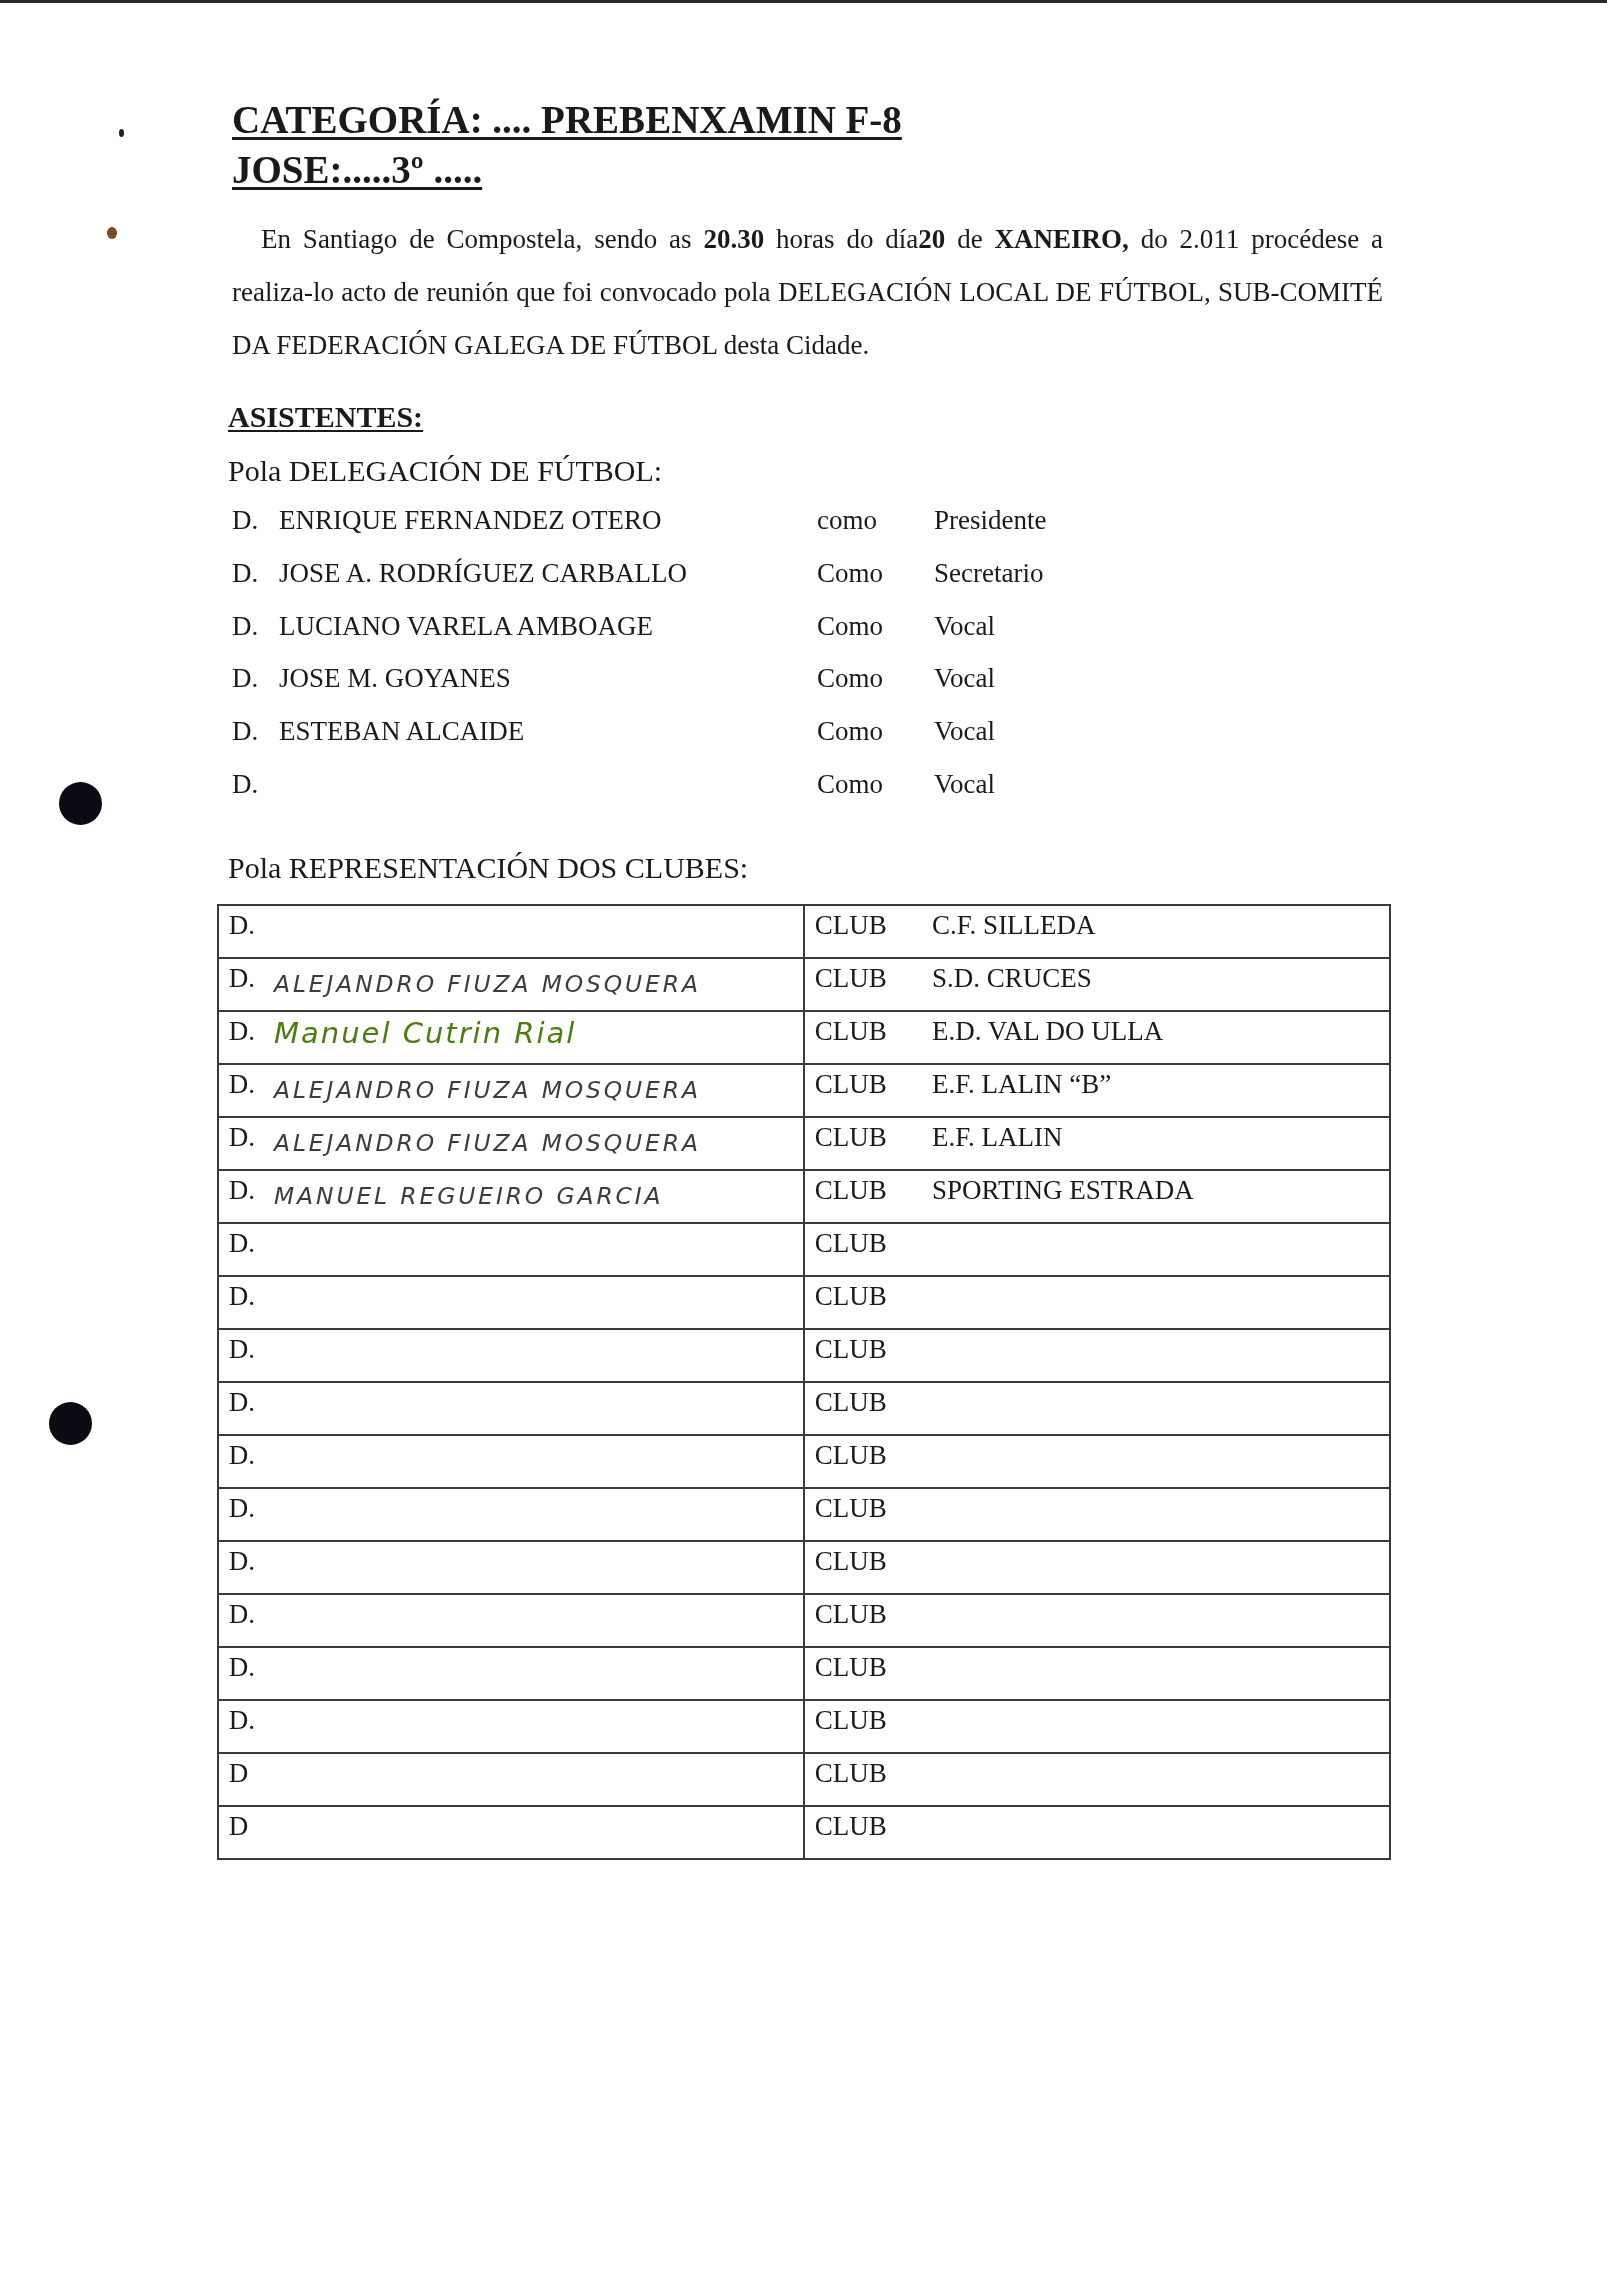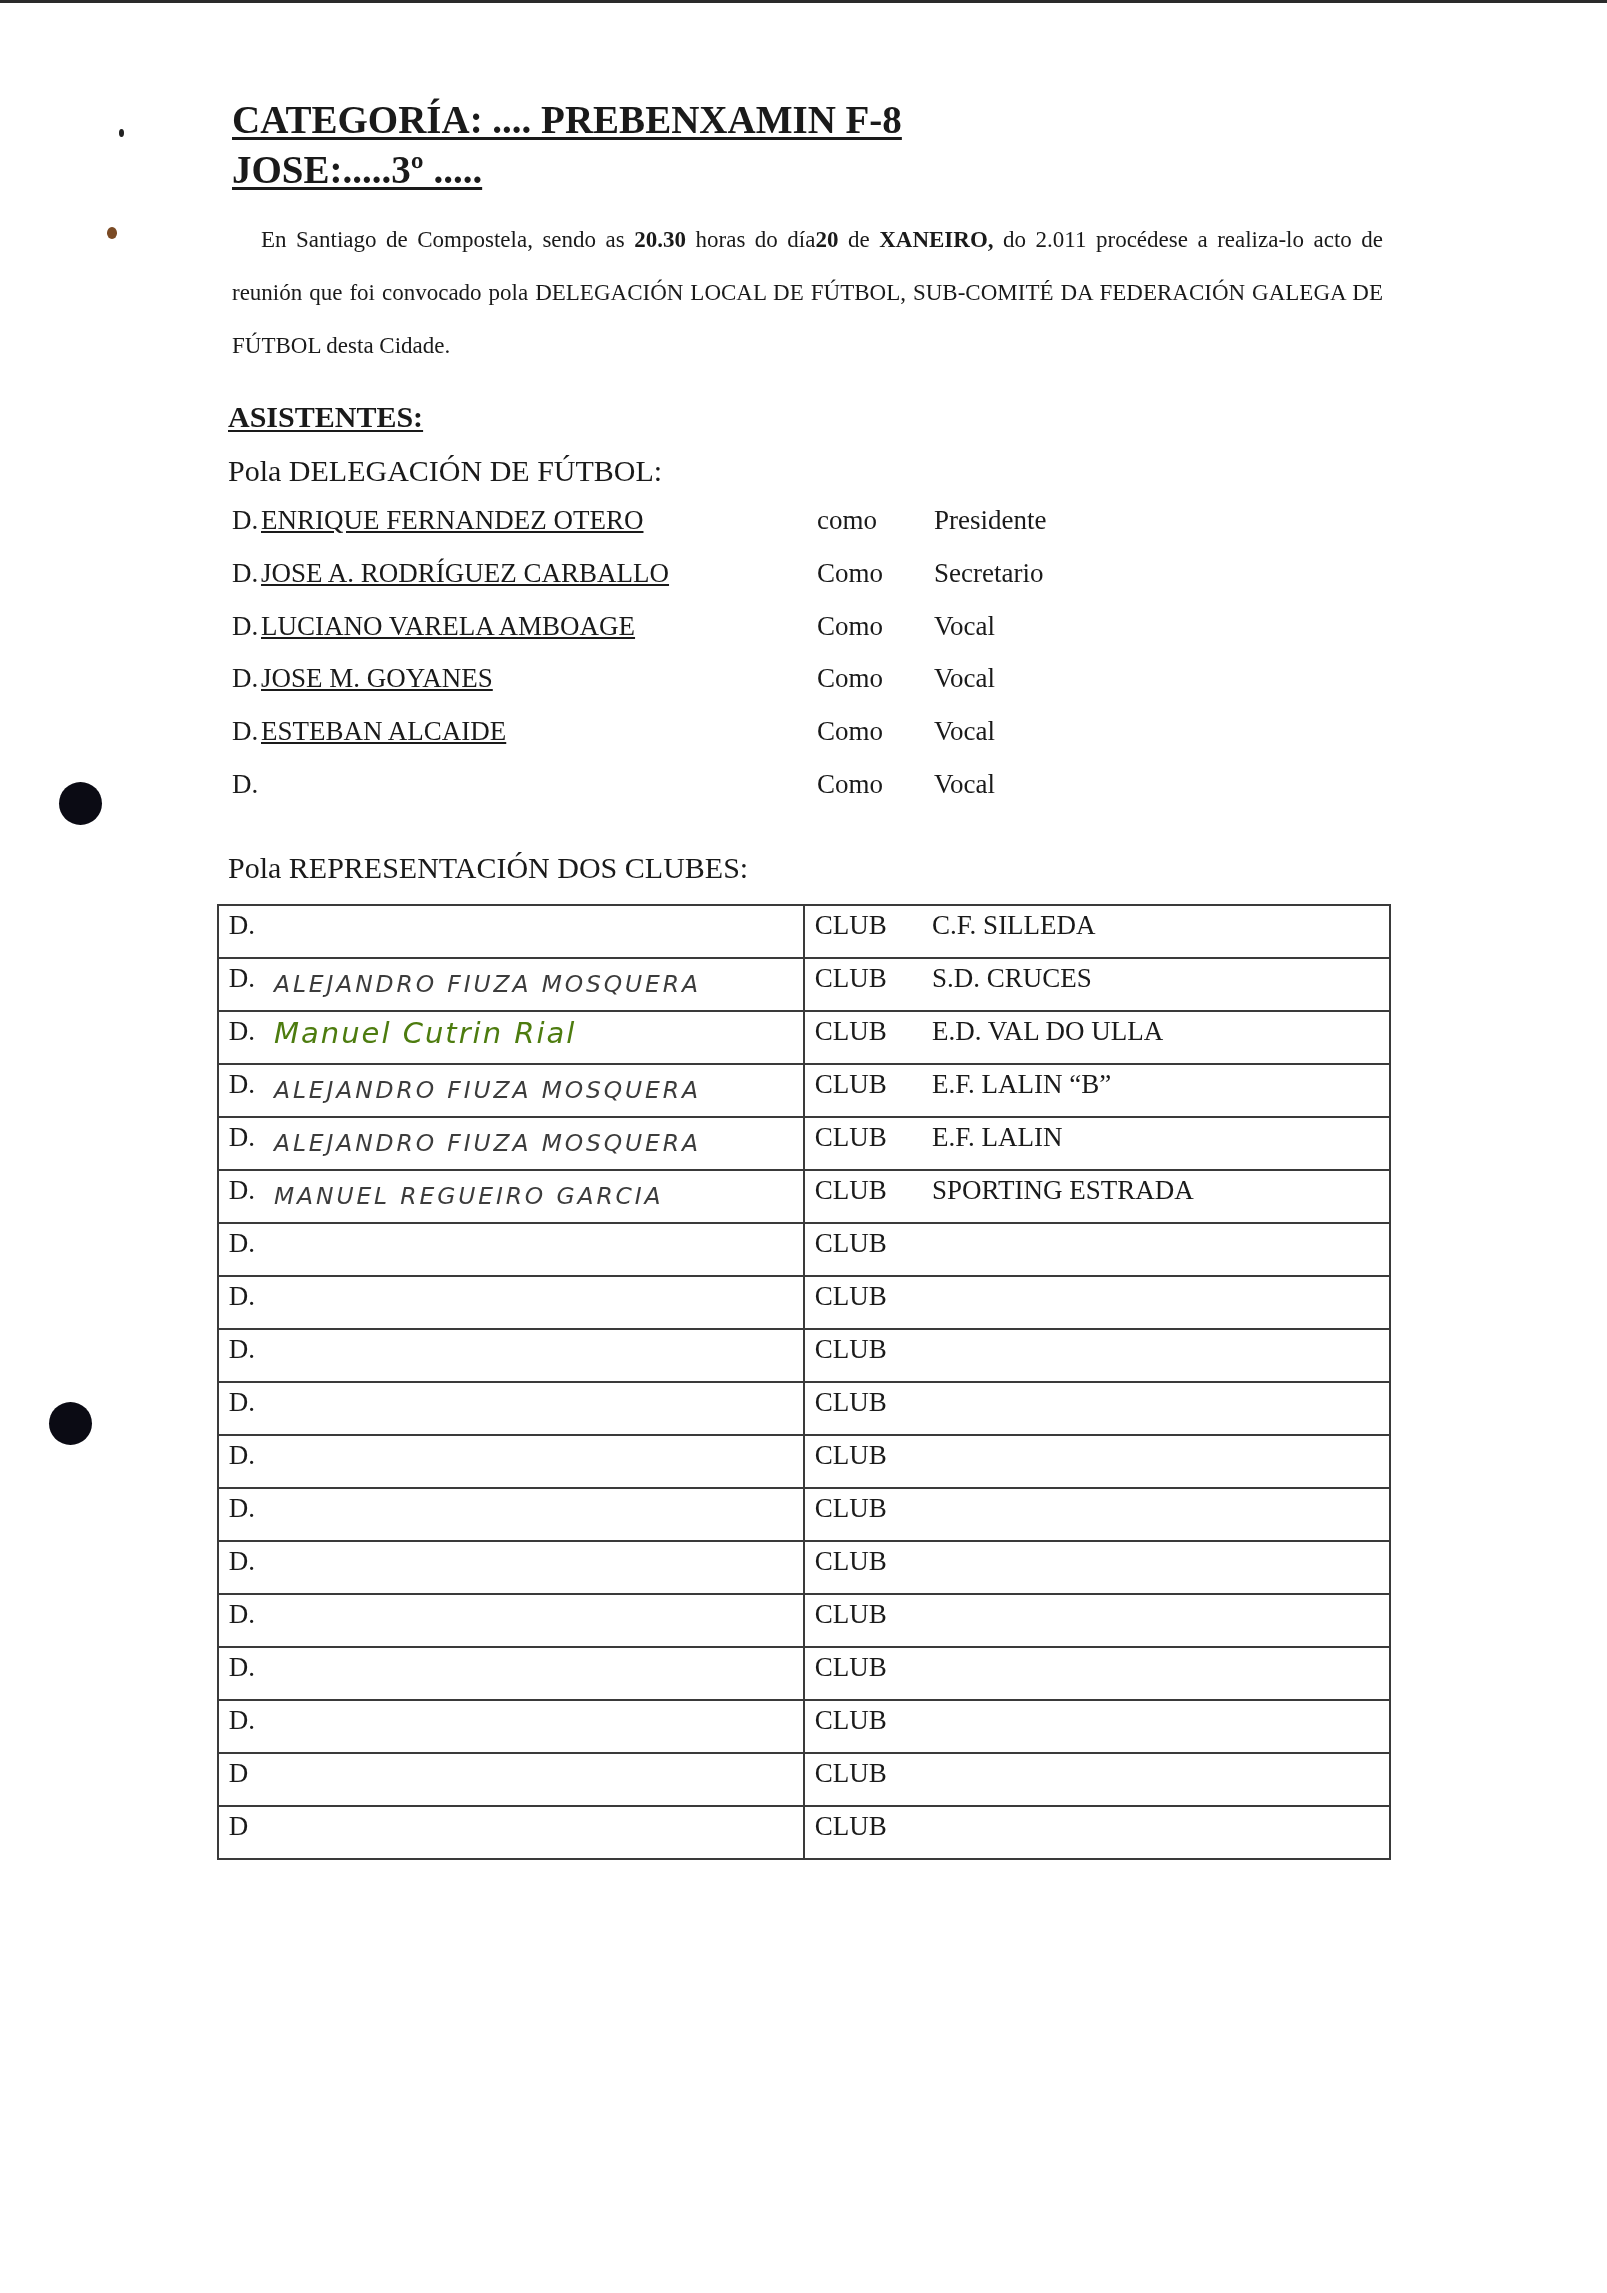--- a/index.html
+++ b/index.html
@@ -53,21 +53,21 @@
       white-space: nowrap;
     }
     .heading.cat { top: 98px; }
     .heading.grp { top: 148px; }
 
     .para {
       position: absolute;
       left: 232px;
       top: 213px;
       width: 1151px;
-      font-size: 23px;
+      font-size: 27px;
       line-height: 53px;
       text-align: justify;
     }
     .para .indent { display: inline-block; width: 29px; }
     .para b { font-weight: bold; }
 
     .label {
       position: absolute;
       left: 228px;
       font-size: 30px;
@@ -87,21 +87,21 @@
     .member {
       position: absolute;
       left: 232px;
       width: 1170px;
       height: 39px;
       font-size: 27px;
       line-height: 39px;
       white-space: nowrap;
     }
     .member .prefix { position: absolute; left: 0; }
-    .member .name { position: absolute; left: 29px; text-decoration: underline; }
+    .member .name { position: absolute; left: 47px; }
     .member .como { position: absolute; left: 585px; }
     .member .role { position: absolute; left: 702px; }
 
     table.clubs {
       position: absolute;
       left: 217px;
       top: 904px;
       width: 1174px;
       border-collapse: collapse;
       font-size: 27px;

